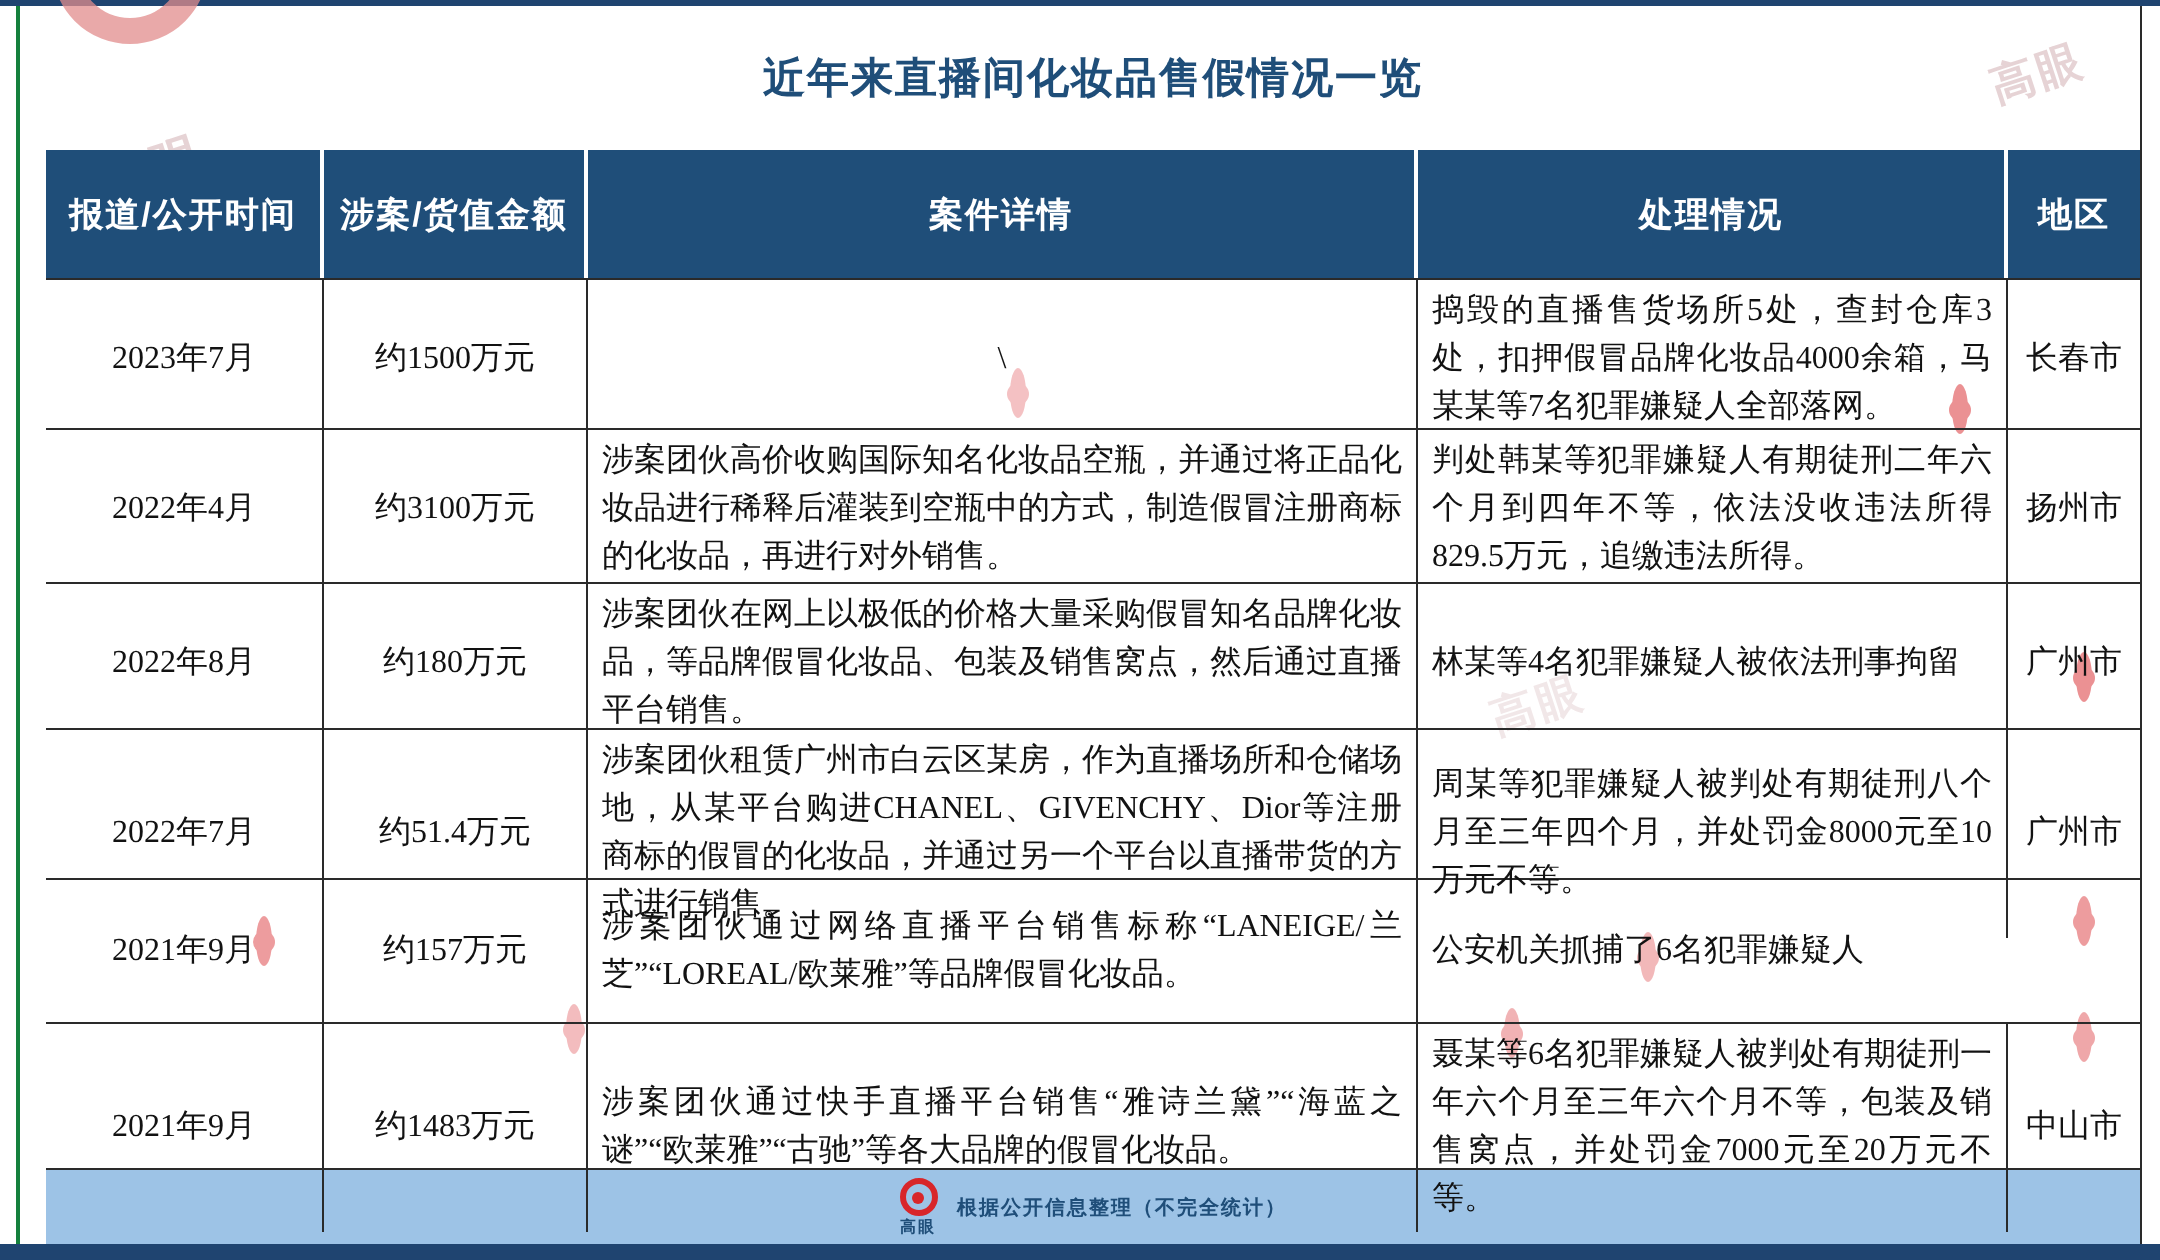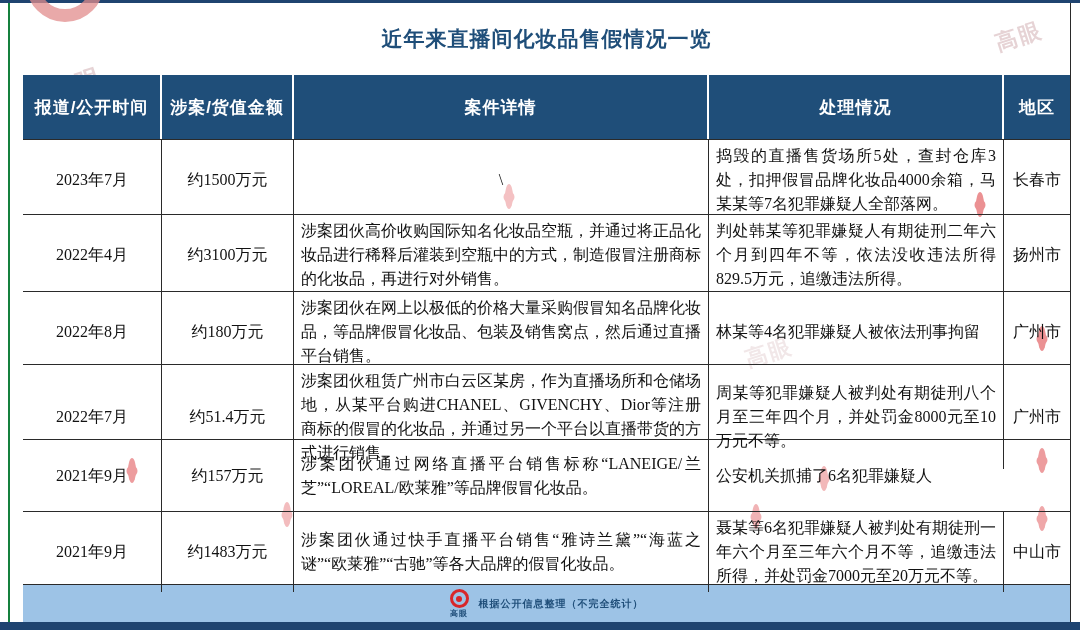--- a/index.html
+++ b/index.html
@@ -137,21 +137,21 @@
       <div class="cell">2021年9月</div>
       <div class="cell">约157万元</div>
       <div class="cell left">涉案团伙通过网络直播平台销售标称“LANEIGE/兰芝”“LOREAL/欧莱雅”等品牌假冒化妆品。</div>
       <div class="cell left">公安机关抓捕了6名犯罪嫌疑人</div>
     </div>
 
     <div class="grid row r6">
       <div class="cell">2021年9月</div>
       <div class="cell">约1483万元</div>
       <div class="cell left">涉案团伙通过快手直播平台销售“雅诗兰黛”“海蓝之谜”“欧莱雅”“古驰”等各大品牌的假冒化妆品。</div>
-      <div class="cell left">聂某等6名犯罪嫌疑人被判处有期徒刑一年六个月至三年六个月不等，追缴违法所得，并处罚金7000元至20万元不等。</div>
+      <div class="cell left">聂某等6名犯罪嫌疑人被判处有期徒刑一年六个月至三年六个月不等，包装及销售窝点，并处罚金7000元至20万元不等。</div>
       <div class="cell">中山市</div>
     </div>
 
     <div class="tfoot">
       <span class="footer-brand">
         <span class="eye">
             <span class="pupil"></span>
           </span>
         <span class="brand-text">高眼</span>
       </span>

